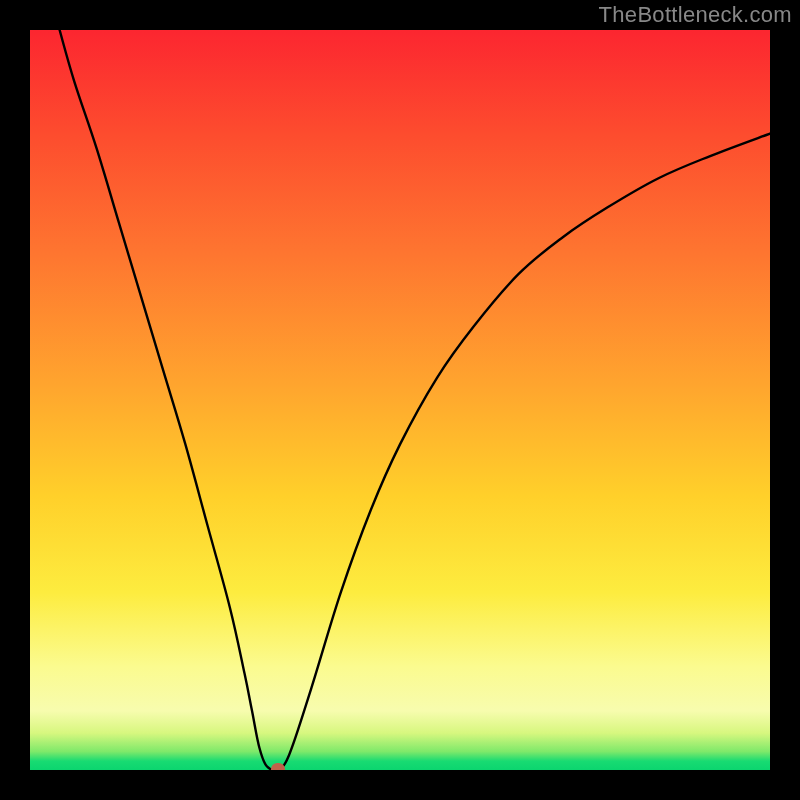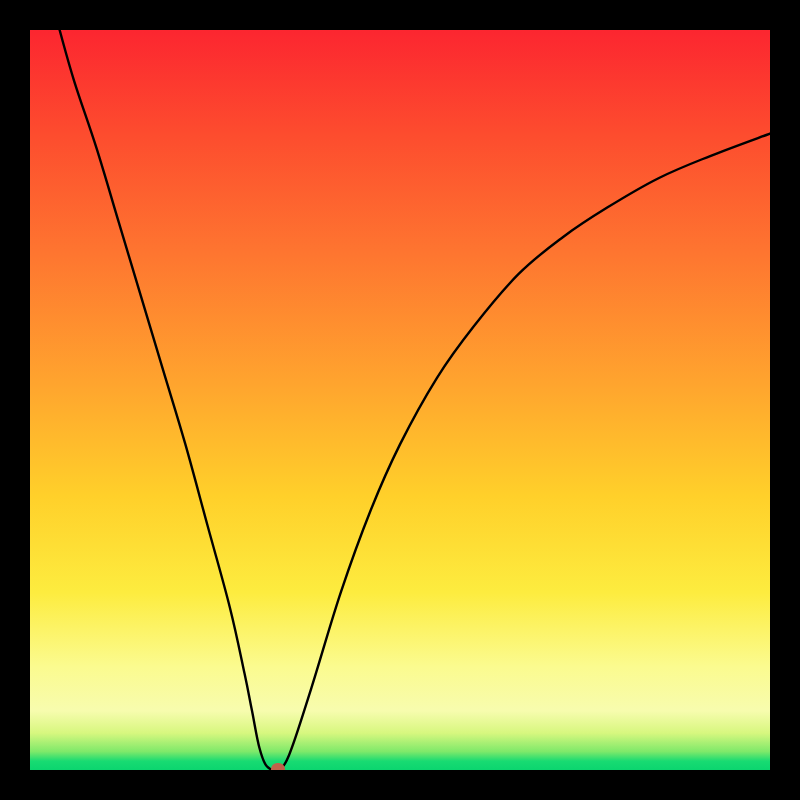--- a/index.html
+++ b/index.html
@@ -67,20 +67,21 @@
     background: #c0624a;
     border-radius: 50% / 55%;
     z-index: 5;
   }
 </style>
 </head>
 <body>
 
 <div class="frame">
 
+  <div class="watermark">TheBottleneck.com</div>
 
   <div class="plot-area">
     <div class="gradient"></div>
 
     <svg class="curve" viewBox="0 0 740 740" preserveAspectRatio="none">
       <path id="curve-path" fill="none" stroke="#000" stroke-width="2.4" stroke-linejoin="round" stroke-linecap="round" d="M 29.6 0 C 32.264 9.323999999999991, 37.74 30.48799999999996, 44.4 51.799999999999955 C 51.059999999999995 73.11199999999995, 58.608 93.09199999999997, 66.6 118.39999999999998 C 74.592 143.70799999999997, 80.80799999999999 165.76, 88.8 192.39999999999998 C 96.792 219.03999999999996, 103.008 239.76, 111 266.4 C 118.992 293.03999999999996, 125.20799999999998 313.76, 133.2 340.4 C 141.19199999999998 367.03999999999996, 147.40800000000002 386.428, 155.4 414.4 C 163.392 442.37199999999996, 169.608 466.4959999999999, 177.6 495.79999999999995 C 185.59199999999998 525.1039999999999, 193.14000000000001 550.5600000000001, 199.8 577.2 C 206.46 603.84, 210.60399999999998 625.1519999999999, 214.6 643.8 C 218.596 662.448, 219.33599999999998 667.4799999999999, 222 680.8 C 224.66400000000002 694.12, 226.736 707.81, 229.4 717.8 C 232.06400000000002 727.79, 233.47 732.5704, 236.8 736.3 C 240.13000000000002 740.0296, 243.904 740.5179999999999, 247.9 738.52 C 251.89600000000002 736.522, 253.006 739.5856, 259 725.2 C 264.99399999999997 710.8144000000001, 271.876 687.904, 281.2 658.6 C 290.524 629.296, 300.144 594.3679999999999, 310.8 562.4 C 321.456 530.432, 329.744 507.64, 340.40000000000003 481 C 351.05600000000004 454.36, 358.012 438.376, 370 414.4 C 381.988 390.424, 393.68000000000006 369.11199999999997, 407.00000000000006 347.79999999999995 C 420.32000000000005 326.48799999999994, 429.348 314.64799999999997, 444 296 C 458.652 277.35200000000003, 472.41600000000005 260.18399999999997, 488.40000000000003 244.2 C 504.384 228.216, 516.8159999999999 219.18800000000005, 532.8 207.20000000000005 C 548.784 195.21200000000005, 559.884 188.25600000000003, 577.2 177.60000000000002 C 594.5160000000001 166.94400000000002, 610.352 157.32399999999998, 629 148 C 647.648 138.67600000000002, 660.82 133.79200000000006, 680.8000000000001 125.80000000000007 C 700.7800000000001 117.80800000000008, 729.344 107.59600000000003, 740 103.60000000000002"></path>
     </svg>
 
     <div id="marker" class="marker" style="left: 240.9px; top: 732.52px; background: rgb(192, 98, 74);"></div>
   </div>

